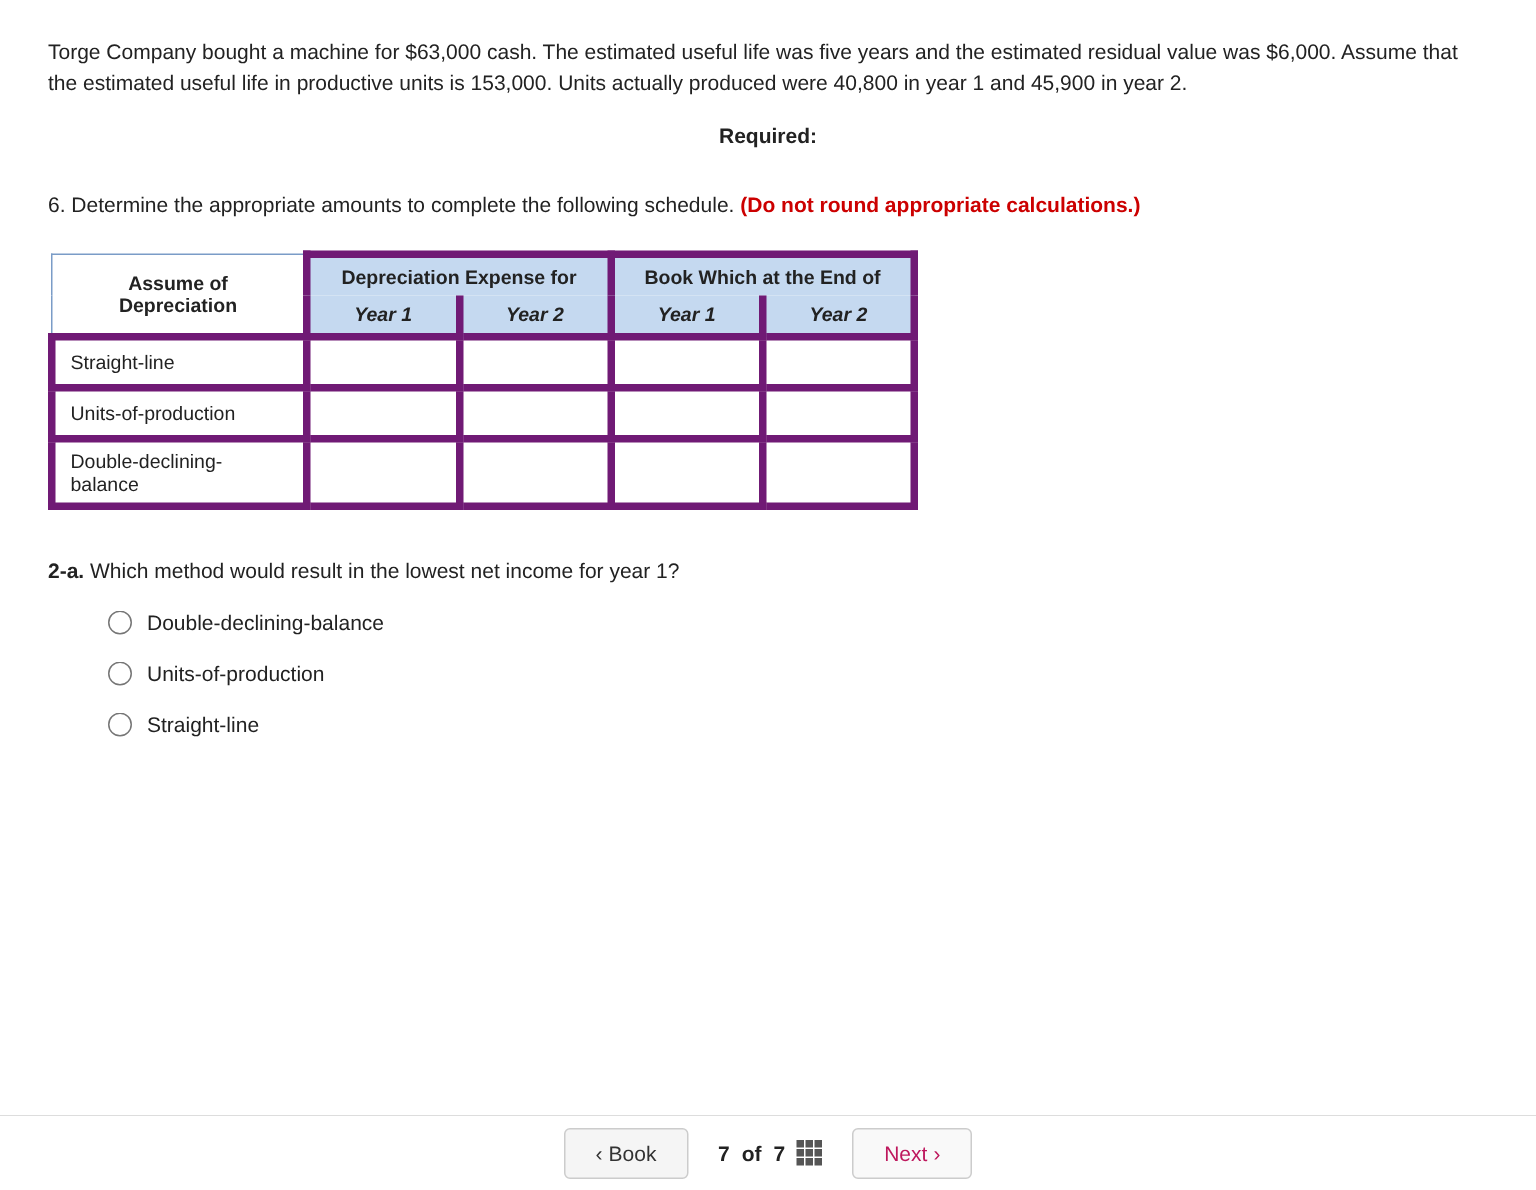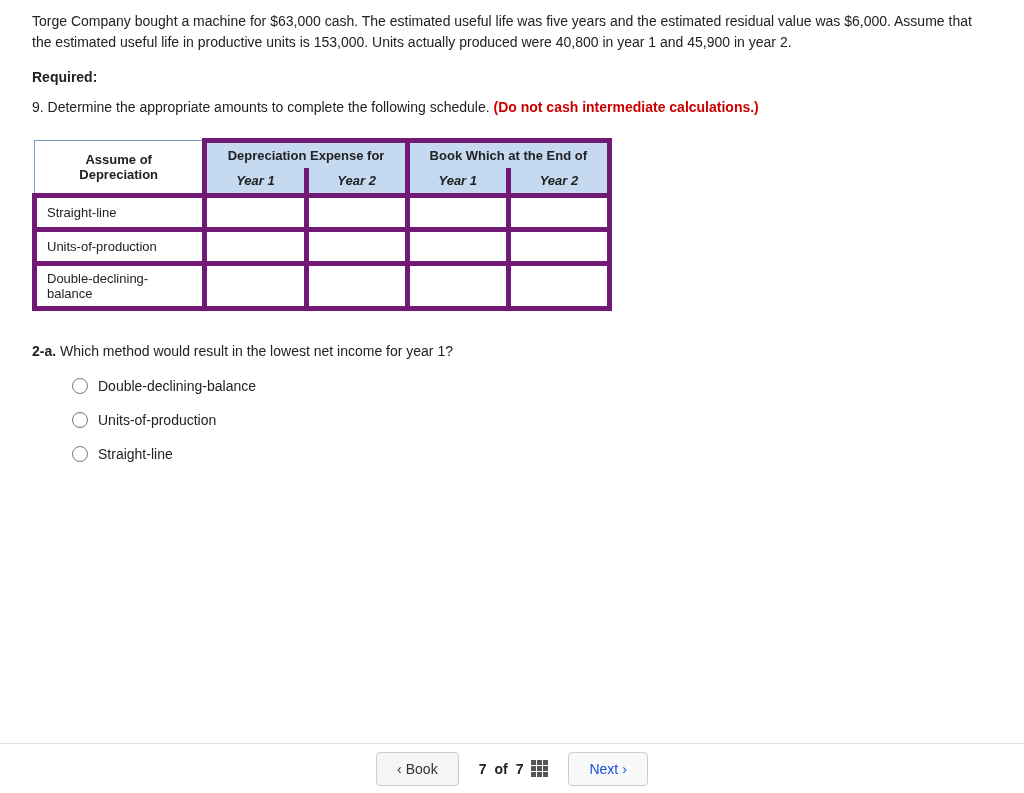--- a/index.html
+++ b/index.html
@@ -6,29 +6,30 @@
     body {
       font-family: Arial, sans-serif;
       font-size: 14px;
       background: #fff;
       color: #222;
       width: 1024px;
       min-height: 793px;
       position: relative;
     }
     .main-content {
-      padding: 11px 32px 80px 32px;
+      padding: 24px 32px 80px 32px;
     }
     .problem-text {
       margin-bottom: 16px;
       line-height: 1.5;
     }
     .required-label {
       font-weight: bold;
-      margin-bottom: 12px;
+      margin-bottom: 28px;
+      text-align: center;
     }
     .question-label {
       margin-bottom: 8px;
       line-height: 1.5;
     }
     .red-bold {
       color: #c00;
       font-weight: bold;
     }
     .table-container {
@@ -112,21 +113,21 @@
       gap: 4px;
       padding: 8px 20px;
       border: 1px solid #ccc;
       border-radius: 4px;
       background: #f5f5f5;
       cursor: pointer;
       font-size: 14px;
       color: #333;
     }
     .nav-btn.disabled {
-      color: #1d4ed8;
+      color: #be185d;
       cursor: default;
       background: #f9f9f9;
     }
     .page-info {
       font-size: 14px;
       font-weight: bold;
       display: flex;
       align-items: center;
       gap: 8px;
     }
@@ -150,22 +151,22 @@
 </head>
 <body>
 
 <div class="main-content">
 
   <p class="problem-text">Torge Company bought a machine for $63,000 cash. The estimated useful life was five years and the estimated residual value was $6,000. Assume that the estimated useful life in productive units is 153,000. Units actually produced were 40,800 in year 1 and 45,900 in year 2.</p>
 
   <p class="required-label">Required:</p>
 
   <p class="question-label">
-    <span>9.  Determine the appropriate amounts to complete the following schedule.</span>
-    <span class="red-bold">(Do not cash intermediate calculations.)</span>
+    <span>6.  Determine the appropriate amounts to complete the following schedule.</span>
+    <span class="red-bold">(Do not round appropriate calculations.)</span>
   </p>
 
   <div class="table-container">
     <table>
       <thead>
         <tr class="header-row-1">
           <th class="empty-cell" rowspan="2">
             <span>Assume of Depreciation</span>
           </th>
           <th colspan="2">Depreciation Expense for</th>

